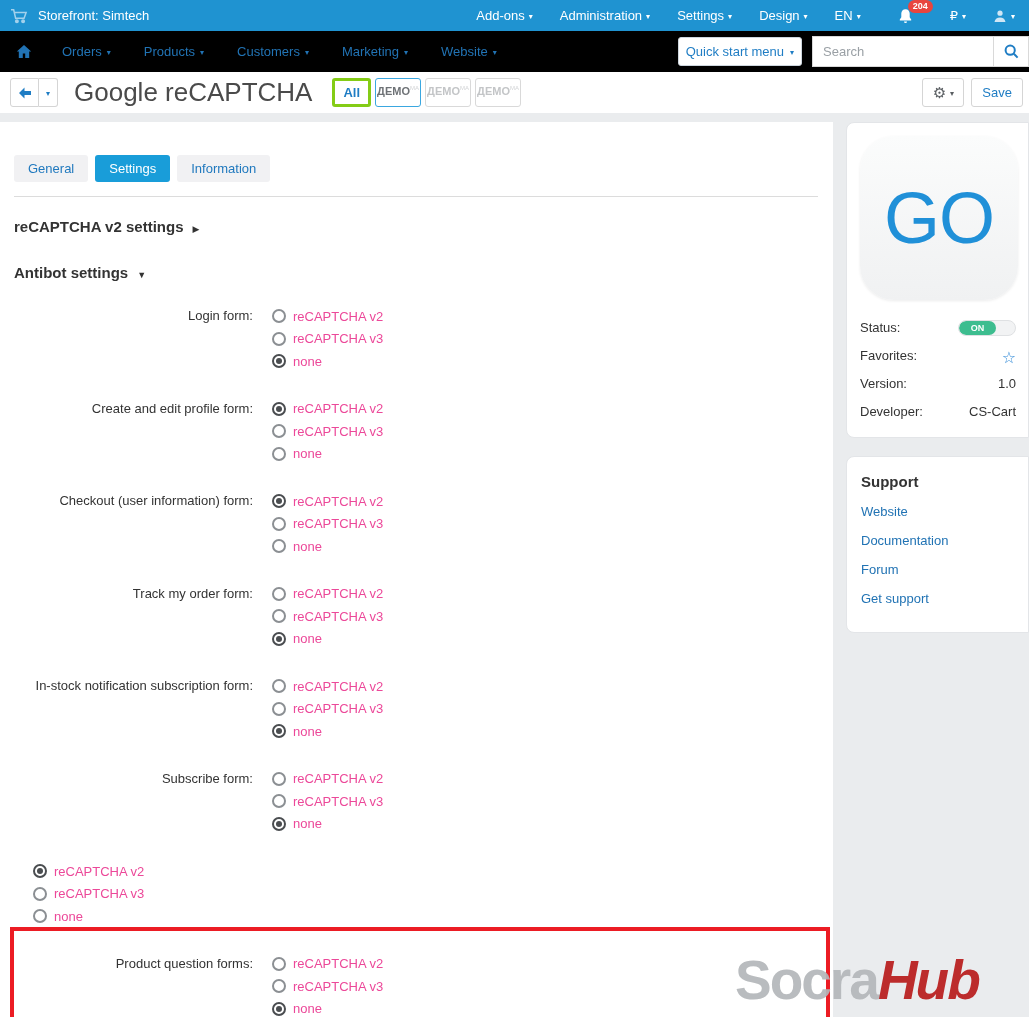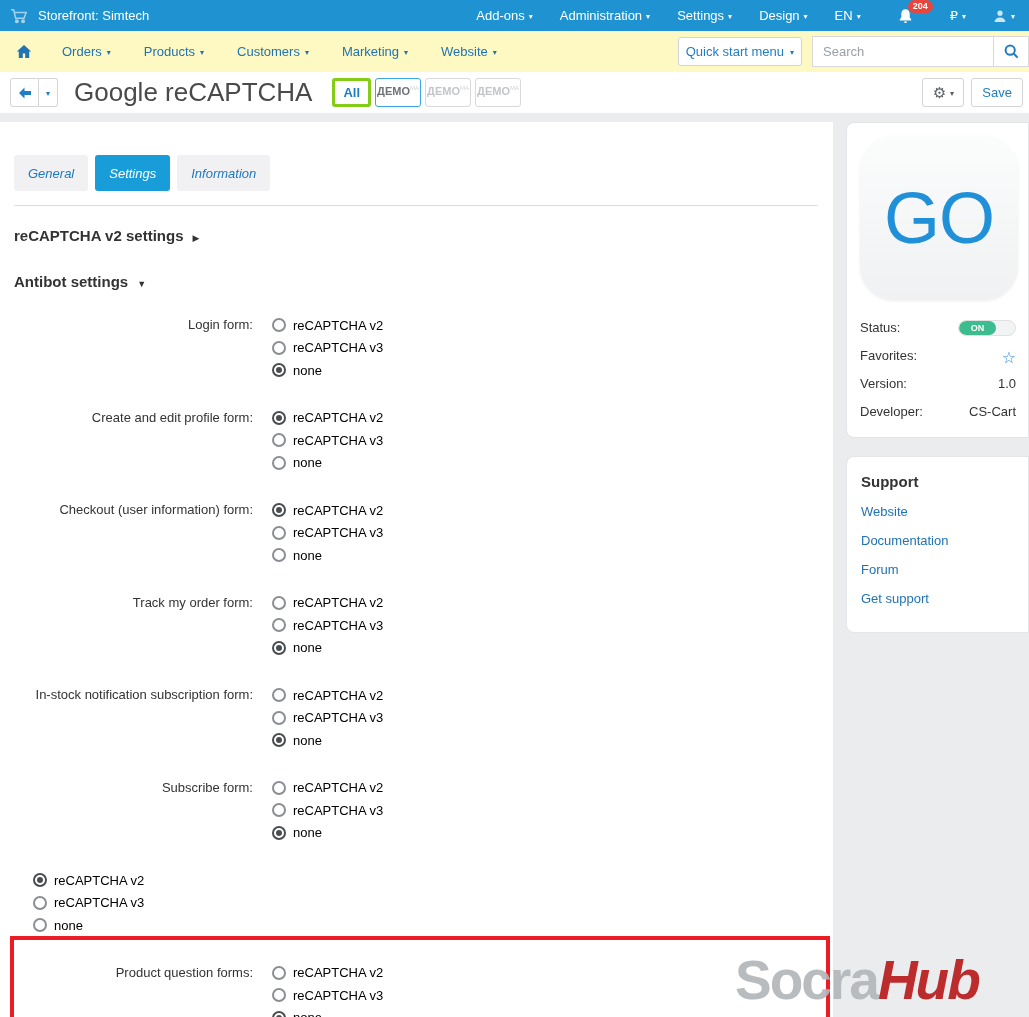--- a/index.html
+++ b/index.html
@@ -14,21 +14,21 @@
   .topbar .store-label { margin-right:auto; }
   .topbar .tmenu { display:flex; align-items:center; gap:27px; }
   .tmenu-item { cursor:pointer; display:flex; align-items:center; gap:4px; white-space:nowrap; }
   .caret { font-size:8px; line-height:1; position:relative; top:1px; }
   .bell-wrap { position:relative; margin:0 10px; }
   .bell-wrap svg { display:block; }
   .badge { position:absolute; top:-8px; left:10px; background:#e8453f; color:#fff;
            font-size:9px; font-weight:bold; border-radius:8px; padding:2px 5px; line-height:1; }
 
   
-  .navbar { height:41px; background:#fef9c3; display:flex; align-items:center; padding:0 0 0 16px; }
+  .navbar { height:41px; background:#000000; display:flex; align-items:center; padding:0 0 0 16px; }
   .navbar .home { margin-right:30px; }
   .nav-links { display:flex; gap:33px; align-items:center; }
   .nav-item { color:#2173b4; font-size:13px; display:flex; gap:5px; align-items:center; cursor:pointer; }
   .nav-right { margin-left:auto; display:flex; align-items:center; }
   .qsm-btn { border:1px solid #cdd6de; border-radius:3px; background:#fff; color:#1f7dc4;
              font-size:13px; height:29px; padding:0 7px; display:flex; align-items:center; gap:6px;
              margin-right:10px; cursor:pointer; }
   .search-group { display:flex; height:31px; }
   .search-input { width:181px; border:1px solid #d9d9d9; border-right:none; font-size:13px;
                   padding:0 10px; color:#444; outline:none; }
@@ -58,37 +58,37 @@
               color:#5a5e62; display:flex; align-items:center; justify-content:center; gap:4px; cursor:pointer; }
   .gear-glyph { font-size:15px; line-height:1; }
   .save-btn { height:29px; border:1px solid #d5d5d5; border-radius:3px; background:#fff;
               color:#1f7dc4; font-size:13px; padding:0 10px; cursor:pointer; }
 
   
   .content { display:flex; align-items:flex-start; padding-top:9px; height:904px; }
   .main-panel { width:833px; background:#fff; min-height:895px; padding:0 0 0 14px; position:relative; }
 
   .tabs { display:flex; gap:7px; padding-top:33px; }
-  .tab { height:36px; border-radius:3px; background:#f1f1f3; color:#2079be; font-size:13px;
-         display:flex; align-items:center; padding:0 14px; cursor:pointer;font-style:italic; }
+  .tab { height:27px; border-radius:3px; background:#f1f1f3; color:#2079be; font-size:13px;
+         display:flex; align-items:center; padding:0 14px; cursor:pointer; }
   .tab.active { background:#199dd9; color:#fff; }
 
   .divider { border-top:1px solid #dcdcdc; margin:14px 15px 0 0; }
 
   .section-head { font-size:15px; font-weight:bold; color:#333; cursor:pointer; }
   .section-head .arrow { font-size:10px; margin-left:9px; color:#333; }
   .head-v2 { margin-top:21px; }
   .head-antibot { margin-top:29px; }
 
   #form-groups { margin-top:24px; }
   .form-group { display:flex; margin-bottom:25px; position:relative; width:819px; }
   .form-label { width:239px; text-align:right; font-size:13px; color:#333; padding-top:3px; }
   .options { margin-left:19px; }
   .opt { display:flex; align-items:center; height:22.5px; gap:7px; cursor:pointer; }
-  .opt span.txt { font-size:13px; color:#000000; }
+  .opt span.txt { font-size:13px; color:#ec4899; }
   .radio { width:14px; height:14px; border:2px solid #8b8f93; border-radius:50%;
            background:#fff; position:relative; flex:none; }
   .radio.checked { border-color:#4a4d50; }
   .radio.checked::after { content:''; position:absolute; inset:2px; background:#4a4d50; border-radius:50%; }
   .red-box { position:absolute; left:-4px; right:3px; top:-26px; bottom:-3px;
              border:4px solid #ec1c24; pointer-events:none; }
 
   
   .sidebar { width:196px; padding-left:13px; }
   .card { background:#fff; border:1px solid #e3e5e8; border-radius:8px 0 0 8px; width:183px; }

